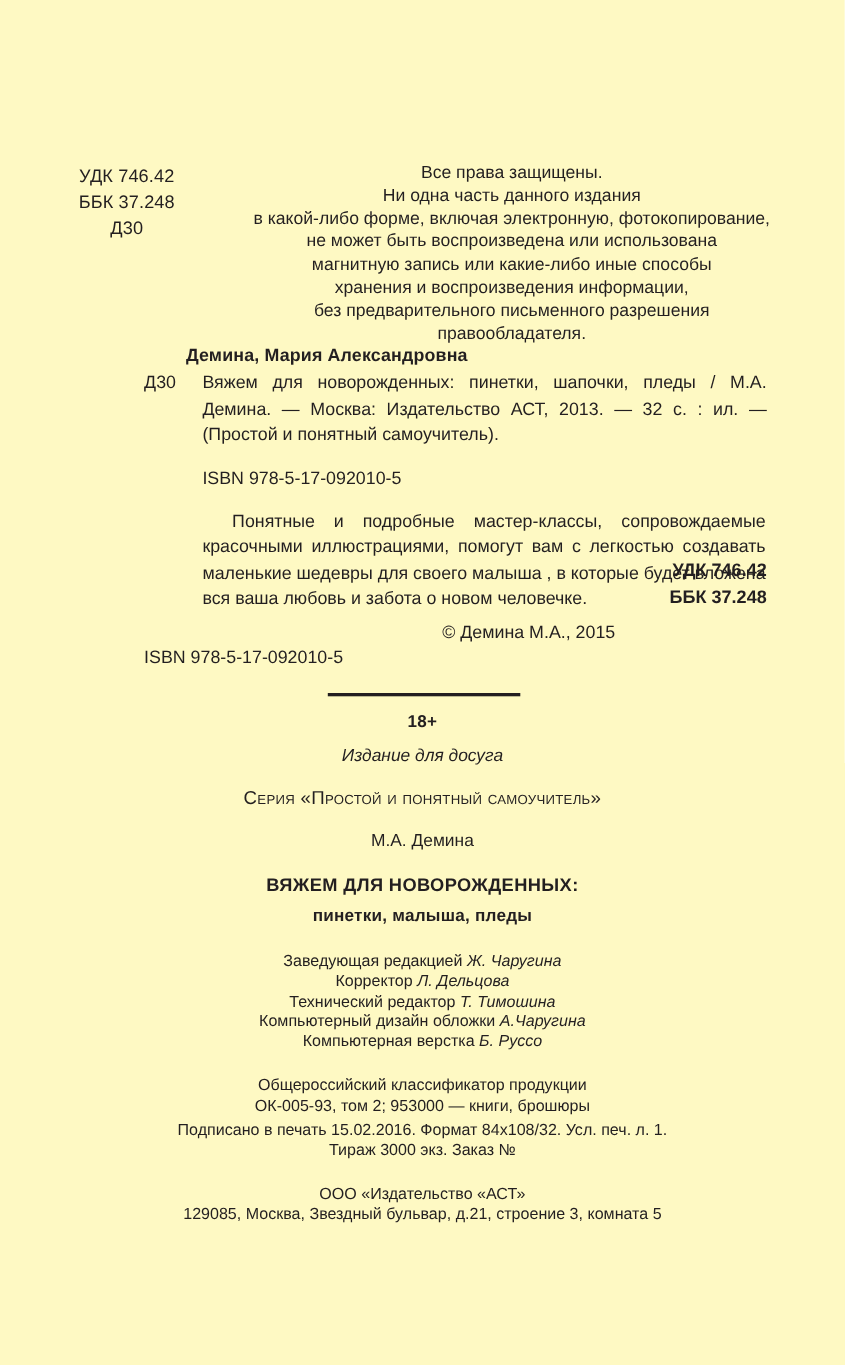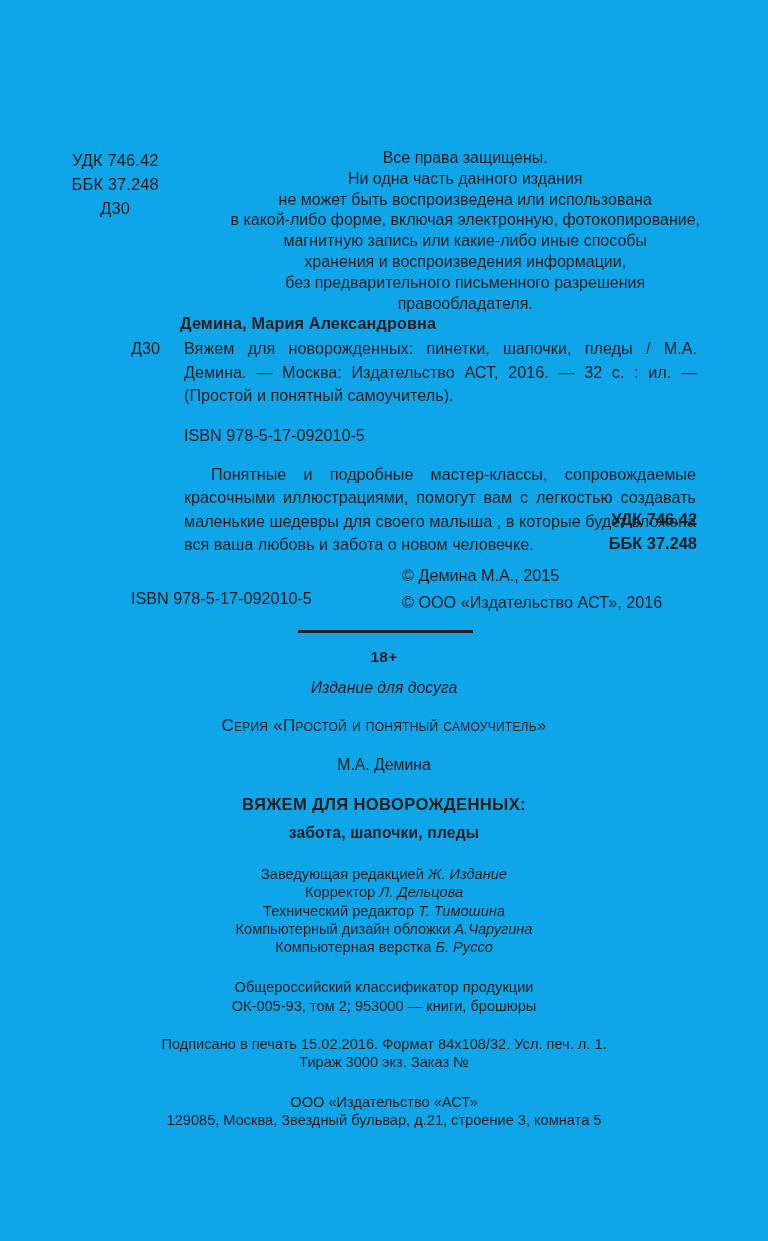--- a/index.html
+++ b/index.html
@@ -12,21 +12,21 @@
     height: 1241px;
     position: relative;
     font-family: "Liberation Sans", sans-serif;
     color: #231f20;
     -webkit-font-smoothing: antialiased;
   }
 
   .page {
     position: absolute;
     inset: 0;
-    background: #0ea5e9;
+    background: #fef9c3;
   }
 
   
   .top-block {
     position: absolute;
     left: 0;
     right: 0;
     top: 148px;
     display: flex;
     align-items: flex-start;
@@ -53,21 +53,21 @@
   .biblio {
     position: absolute;
     left: 131px;
     top: 312px;
     width: 566px;
     font-size: 16.2px;
     line-height: 23.4px;
   }
   .biblio .author {
     font-weight: bold;
-    margin-left: 49px;
+    margin-left: 38px;
     letter-spacing: 0.15px;
   }
   .biblio .desc-row {
     display: flex;
     margin-top: 2px;
   }
   .biblio .shelf {
     width: 53px;
     flex: 0 0 53px;
   }
@@ -186,21 +186,21 @@
   }
 
   .classifier {
     margin-top: 22px;
     font-size: 14.6px;
     line-height: 18.3px;
   }
   .classifier div { white-space: nowrap; }
 
   .printrun {
-    margin-top: 20px;
+    margin-top: 4px;
     font-size: 14.6px;
     line-height: 18.3px;
   }
   .printrun div { white-space: nowrap; }
 
   .publisher {
     margin-top: 21px;
     font-size: 14.6px;
     line-height: 18.3px;
   }
@@ -213,64 +213,63 @@
 
   <div class="top-block">
     <div class="codes">
       <div class="code-line">УДК 746.42</div>
       <div class="code-line">ББК 37.248</div>
       <div class="code-line">Д30</div>
     </div>
     <div class="rights">
       <div class="r-line">Все права защищены.</div>
       <div class="r-line">Ни одна часть данного издания</div>
+      <div class="r-line">в какой-либо форме, включая электронную, фотокопирование,</div>
       <div class="r-line">не может быть воспроизведена или использована</div>
-      <div class="r-line">в какой-либо форме, включая электронную, фотокопирование,</div>
       <div class="r-line">магнитную запись или какие-либо иные способы</div>
       <div class="r-line">хранения и воспроизведения информации,</div>
       <div class="r-line">без предварительного письменного разрешения</div>
       <div class="r-line">правообладателя.</div>
     </div>
   </div>
 
   <div class="biblio">
     <div class="author">Демина, Мария Александровна</div>
     <div class="desc-row">
       <div class="shelf">Д30</div>
-      <div class="desc">Вяжем для новорожденных: пинетки, шапочки, пледы / М.А. Демина. — Москва:  Издательство АСТ, 2016. — 32 с. : ил. — (Простой и понятный самоучитель).</div>
+      <div class="desc">Вяжем для новорожденных: пинетки, шапочки, пледы / М.А. Демина. — Москва:  Издательство АСТ, 2013. — 32 с. : ил. — (Простой и понятный самоучитель).</div>
     </div>
     <div class="isbn-inline">ISBN 978-5-17-092010-5</div>
     <div class="annotation">Понятные и подробные мастер-классы, сопровождаемые красочными иллюстрациями, помогут вам с легкостью создавать маленькие шедевры для своего малыша , в которые будет вложена вся ваша любовь и забота о новом человечке.</div>
   </div>
 
   <div class="codes-right">
     <div>УДК 746.42</div>
     <div>ББК 37.248</div>
   </div>
 
   <div class="rights-foot">
     <div class="isbn-left">ISBN 978-5-17-092010-5</div>
     <div class="copy">
       <div>© Демина М.А., 2015</div>
-      <div>© ООО «Издательство АСТ», 2016</div>
     </div>
   </div>
 
   <div class="divider"></div>
 
   <div class="imprint">
     <div class="age">18+</div>
     <div class="kind">Издание для досуга</div>
     <div class="series">Серия «Простой и понятный самоучитель»</div>
     <div class="byline">М.А. Демина</div>
     <div class="title-main">ВЯЖЕМ ДЛЯ НОВОРОЖДЕННЫХ:</div>
-    <div class="title-sub">забота, шапочки, пледы</div>
+    <div class="title-sub">пинетки, малыша, пледы</div>
 
     <div class="staff">
-      <div class="staff-line"><span>Заведующая редакцией</span> <span class="person">Ж. Издание</span></div>
+      <div class="staff-line"><span>Заведующая редакцией</span> <span class="person">Ж. Чаругина</span></div>
       <div class="staff-line"><span>Корректор</span> <span class="person">Л. Дельцова</span></div>
       <div class="staff-line"><span>Технический редактор</span> <span class="person">Т. Тимошина</span></div>
       <div class="staff-line"><span>Компьютерный дизайн обложки</span> <span class="person">А.Чаругина</span></div>
       <div class="staff-line"><span>Компьютерная верстка</span> <span class="person">Б. Руссо</span></div>
     </div>
 
     <div class="classifier">
       <div>Общероссийский классификатор продукции</div>
       <div>ОК-005-93, том 2; 953000 — книги, брошюры</div>
     </div>

